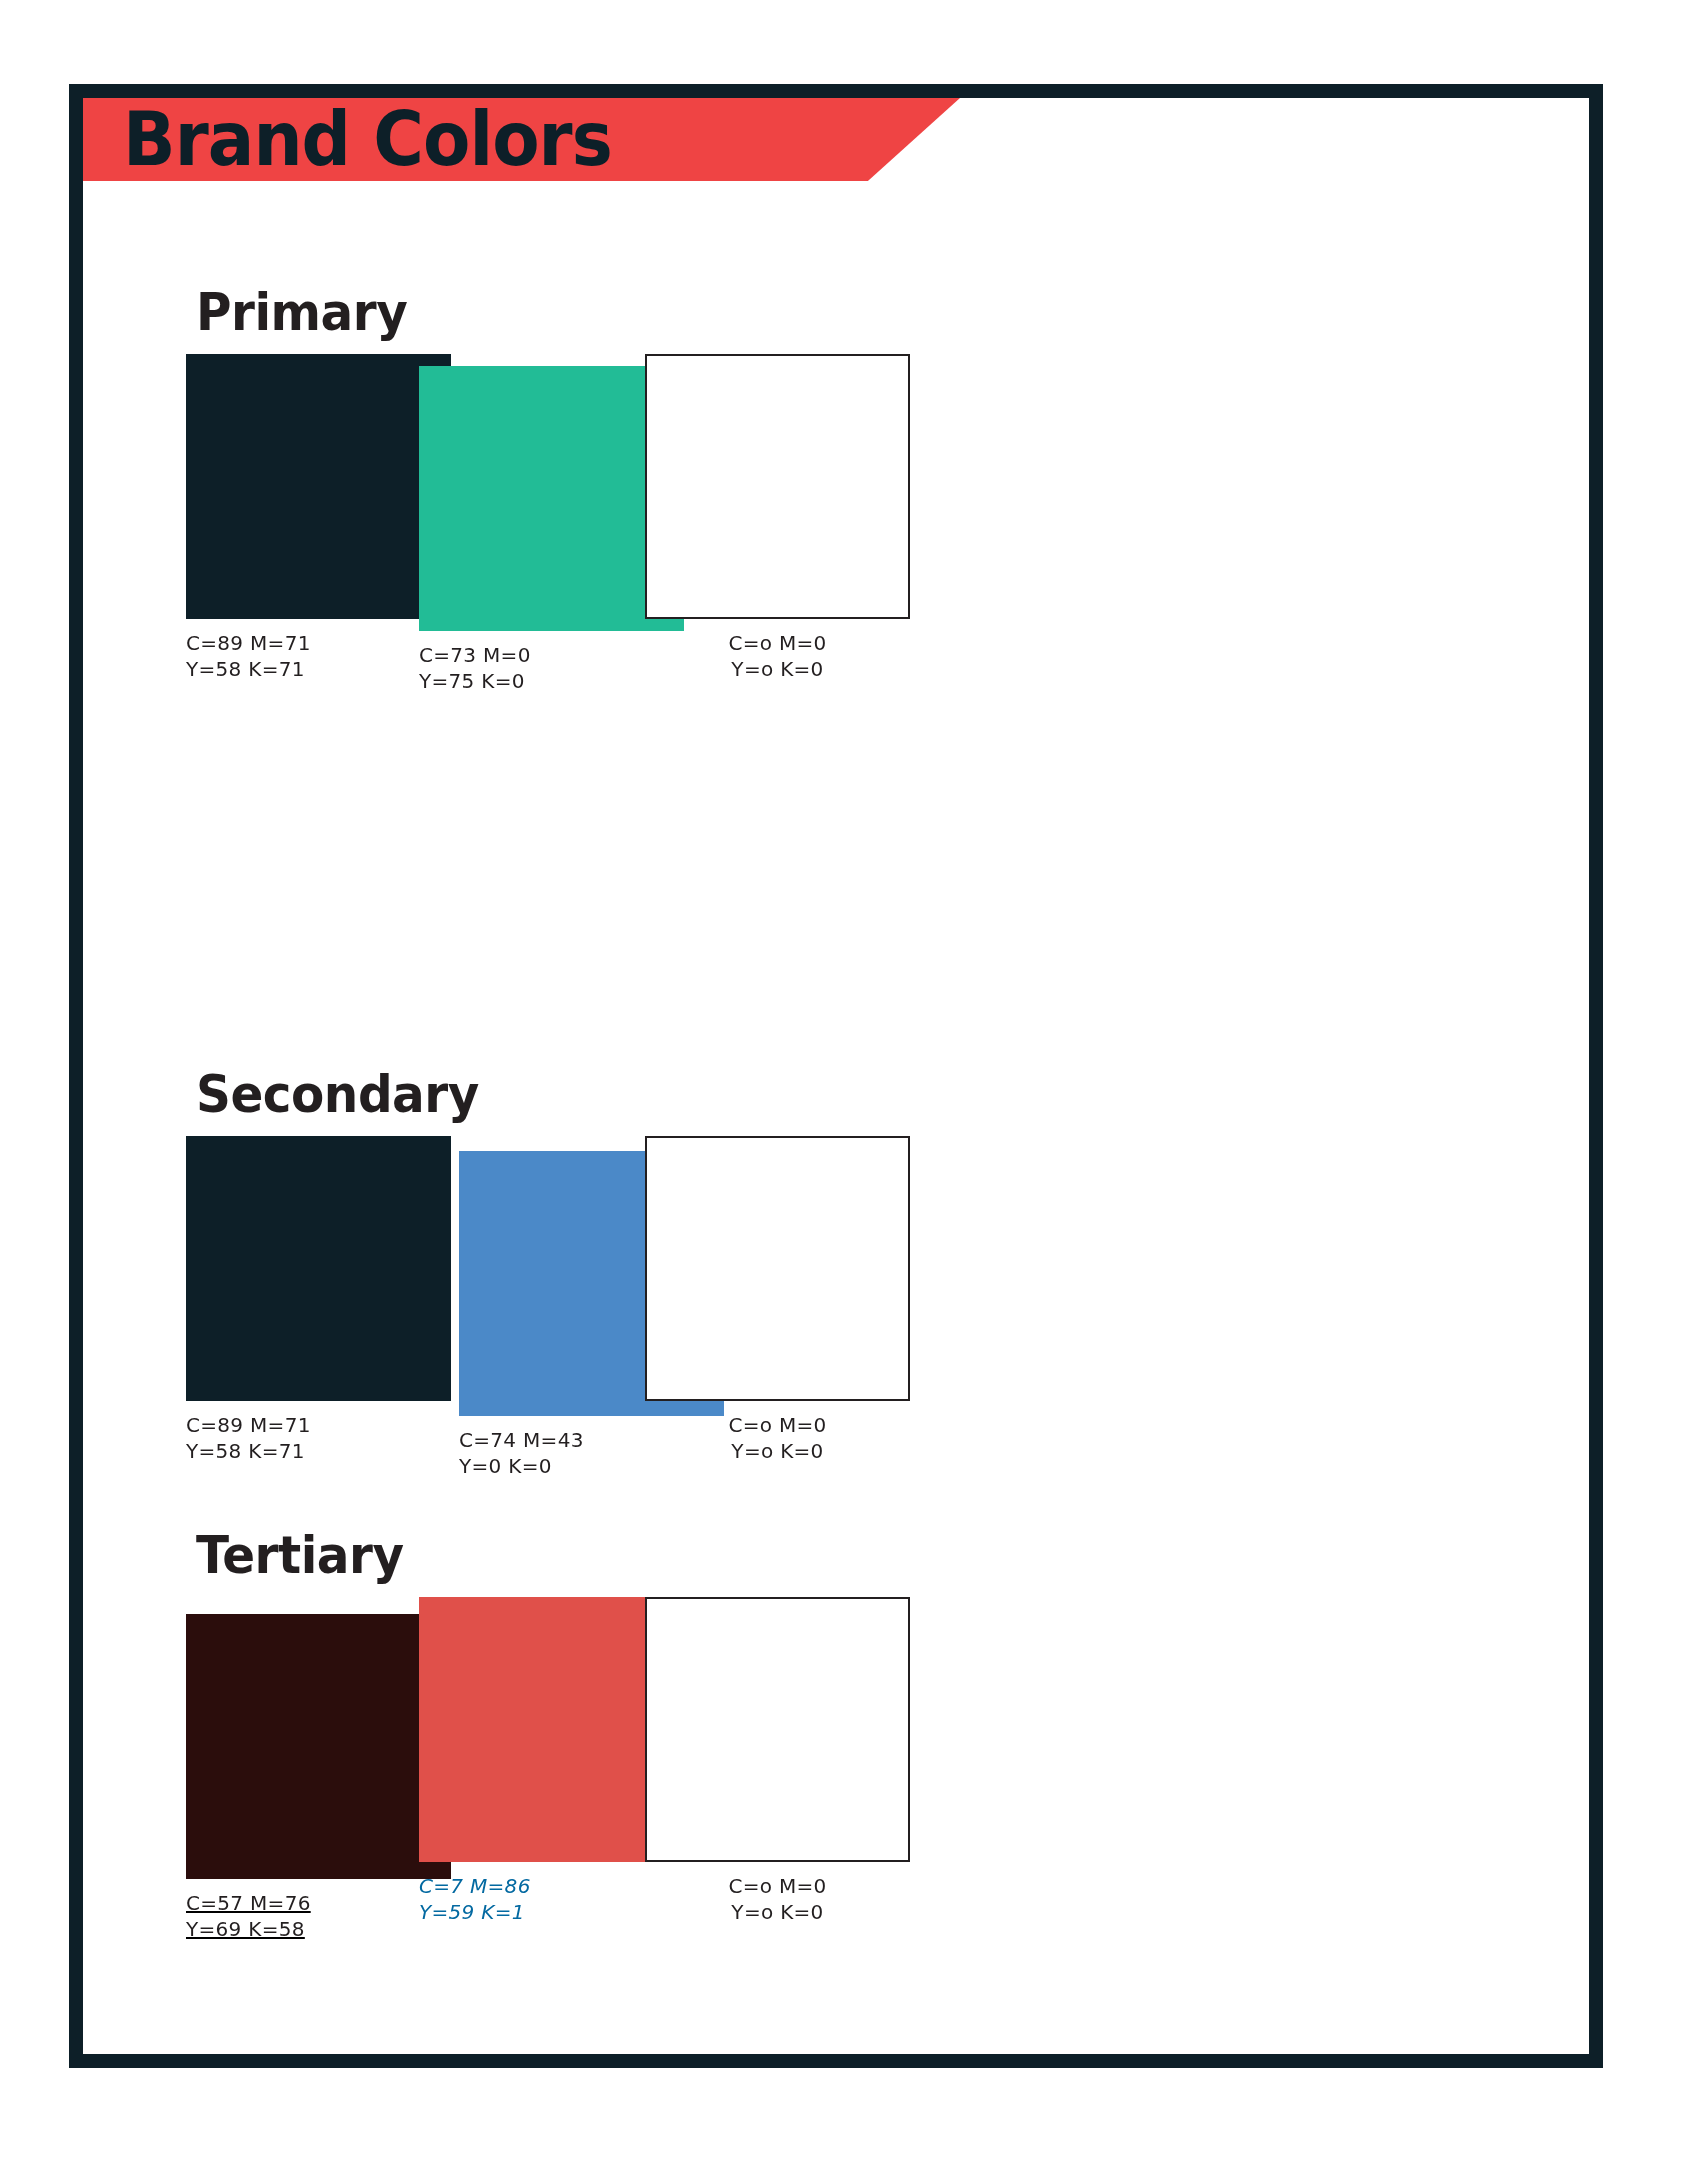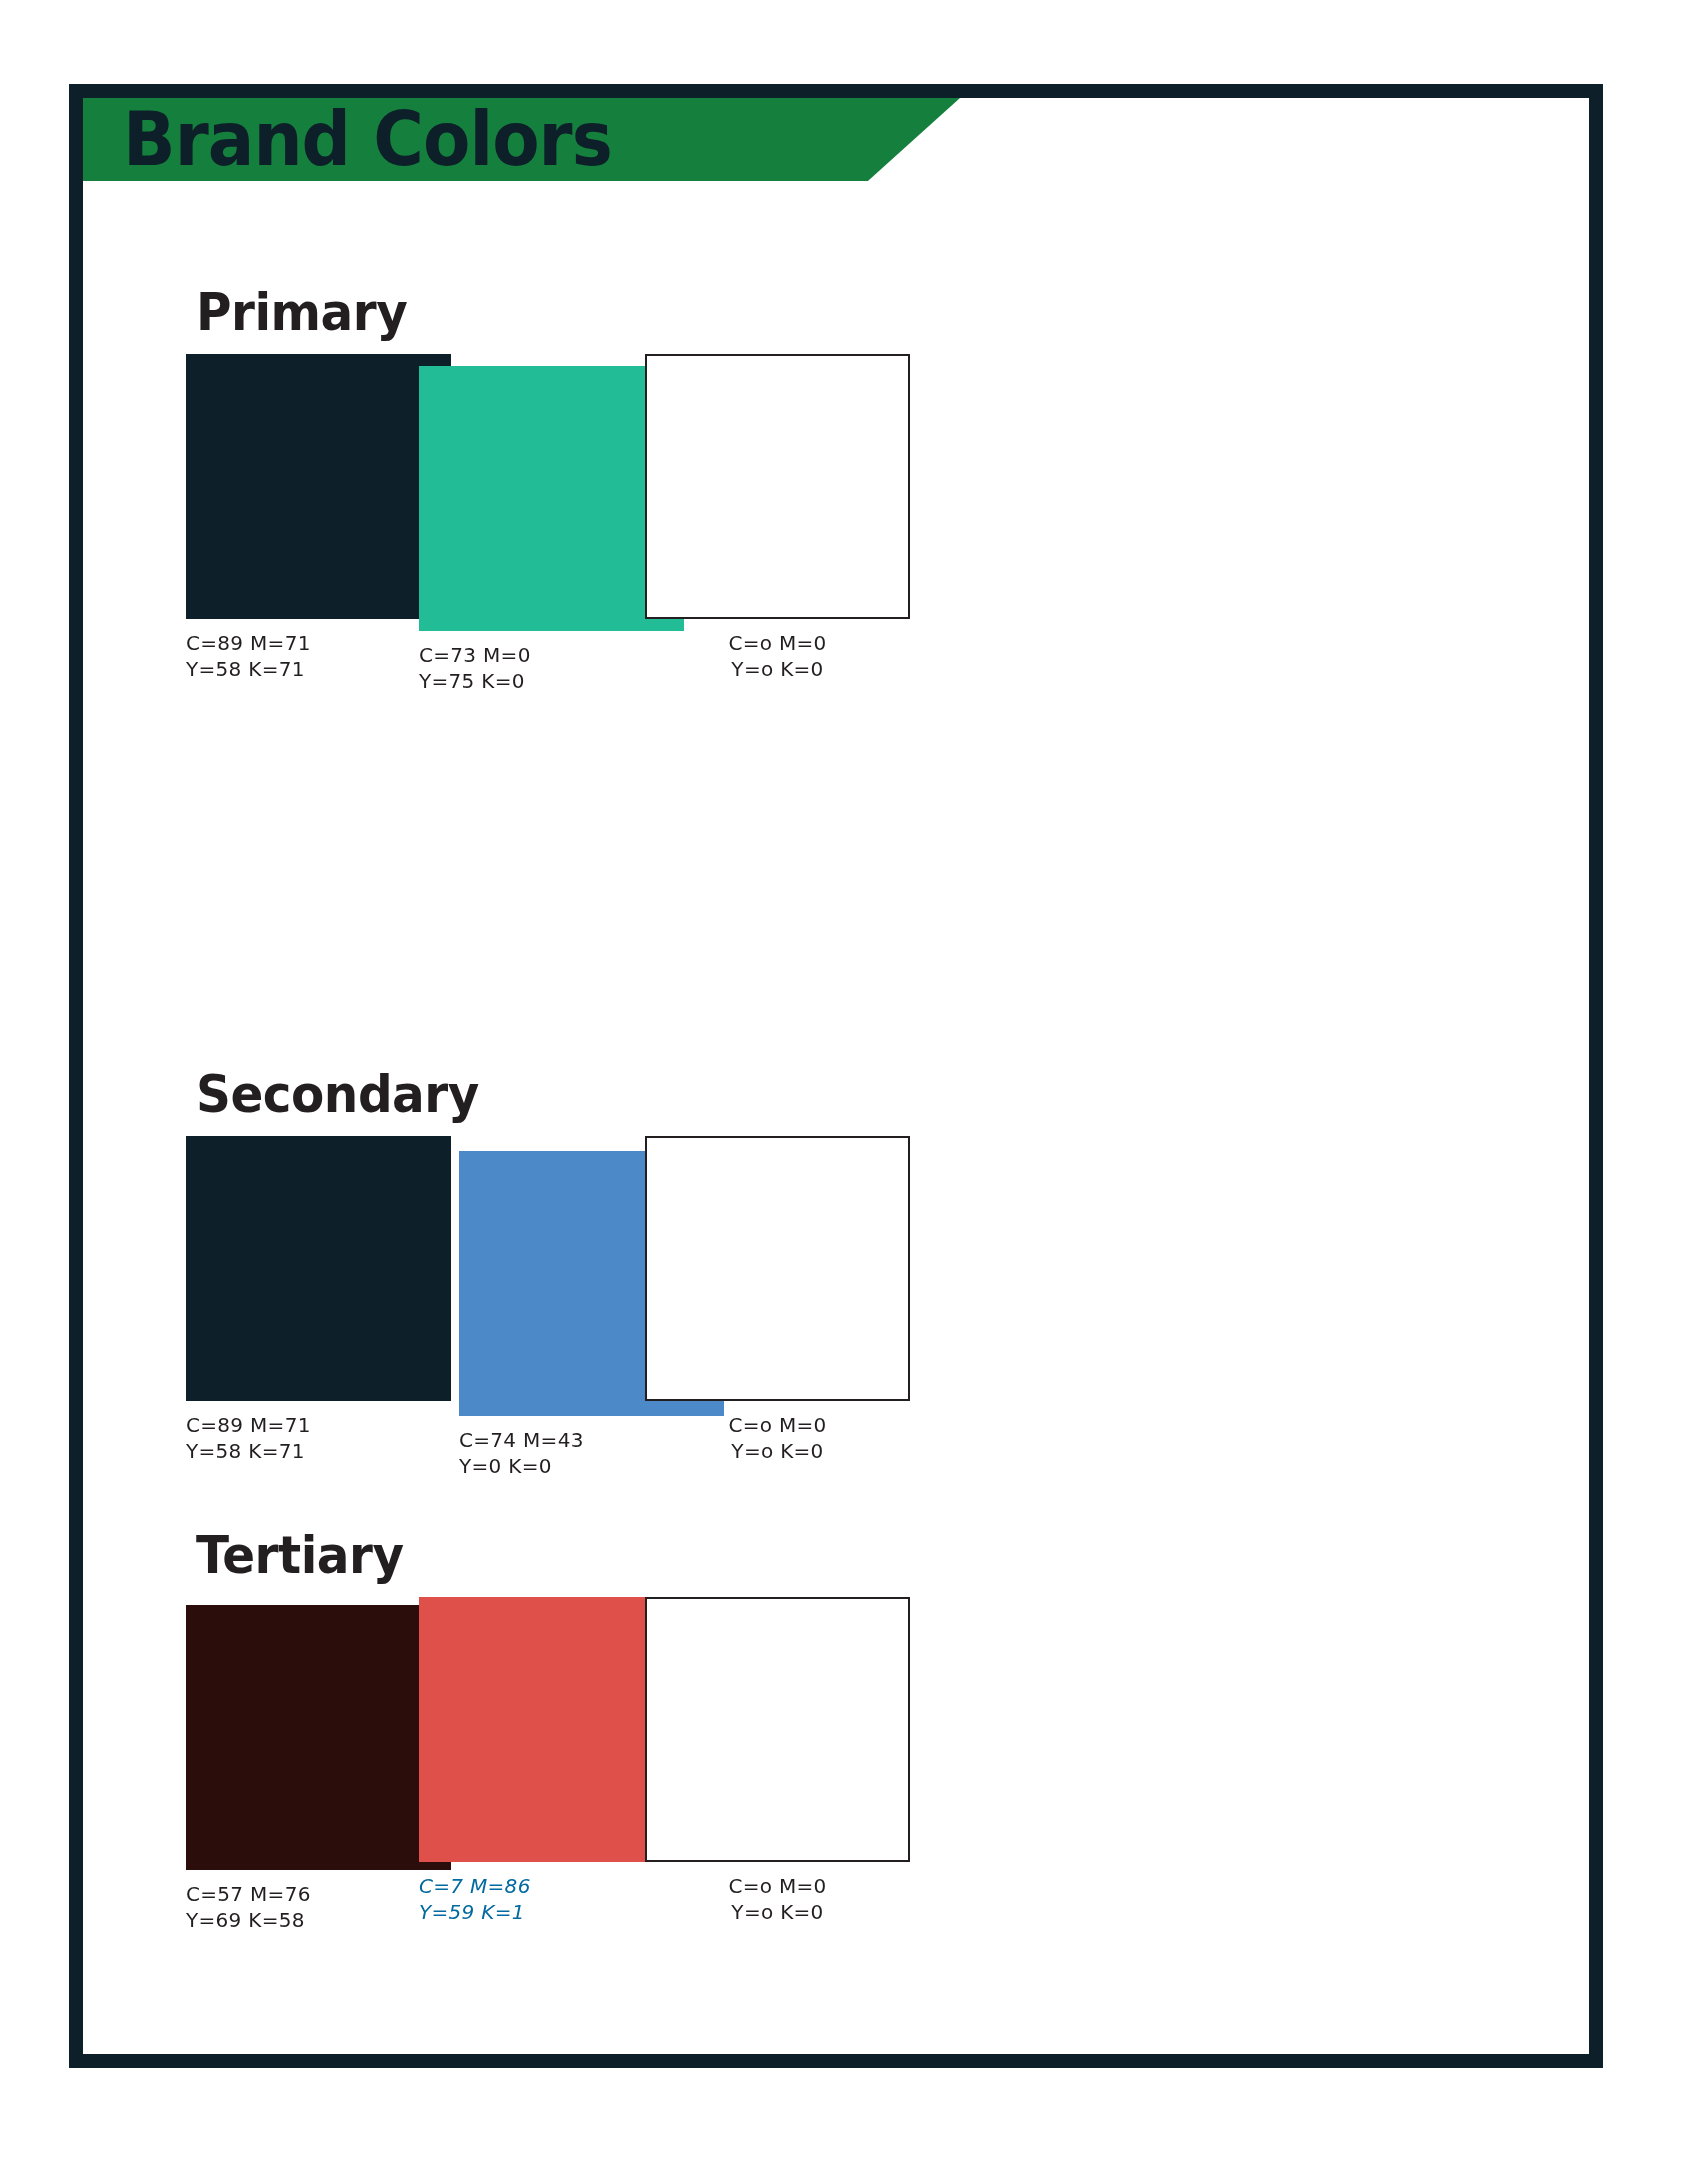--- a/index.html
+++ b/index.html
@@ -97,21 +97,21 @@
     margin-top: 12px;
     white-space: pre-line;
   }
   .swatch-caption .cap-line { display: block; }
 </style>
 </head>
 <body style="background: rgb(255, 255, 255);">
 
 <div id="page-frame" style="border-color: rgb(13, 31, 40);"></div>
 
-<div id="header-banner" style="background: #15803d;">
+<div id="header-banner" style="background: #ef4444;">
   <div id="header-title" style="color: rgb(13, 31, 40);">Brand Colors</div>
 </div>
 
 <div id="sections-container">
     <div class="section" style="top: 287px;">
       <div class="section-heading" style="color: rgb(35, 31, 32);">Primary</div>
       <div class="swatch-row" style="height: 327px; position: relative;">
         <div class="swatch-item" style="left: 8px; top: 0px;">
           <div class="swatch-box" style="background: rgb(13, 31, 40); width: 265px; height: 265px;"></div>
           <div class="swatch-caption" style="color: rgb(35, 31, 32);"><span class="cap-line">C=89 M=71</span><span class="cap-line">Y=58 K=71</span></div>
@@ -139,21 +139,21 @@
         </div>
         <div class="swatch-item" style="left: 467px; top: 0px;">
           <div class="swatch-box outlined" style="width: 265px; height: 265px;"></div>
           <div class="swatch-caption" style="color: rgb(35, 31, 32);"><span class="cap-line">C=o M=0</span><span class="cap-line">Y=o K=0</span></div>
         </div>
       </div>
     </div>
     <div class="section" style="top: 1530px;">
       <div class="section-heading" style="color: rgb(35, 31, 32);">Tertiary</div>
       <div class="swatch-row" style="height: 327px; position: relative;">
-        <div class="swatch-item" style="left: 8px; top: 8px;">
+        <div class="swatch-item" style="left: 8px; top: 17px; text-decoration: underline;">
           <div class="swatch-box" style="background: rgb(43, 13, 12); width: 265px; height: 265px;"></div>
           <div class="swatch-caption" style="color: rgb(35, 31, 32);"><span class="cap-line">C=57 M=76</span><span class="cap-line">Y=69 K=58</span></div>
         </div>
         <div class="swatch-item" style="left: 241px; top: 0px;">
           <div class="swatch-box" style="background: rgb(224, 80, 74); width: 265px; height: 265px;"></div>
           <div class="swatch-caption" style="color: #0369a1; font-style: italic;"><span class="cap-line">C=7 M=86</span><span class="cap-line">Y=59 K=1</span></div>
         </div>
         <div class="swatch-item" style="left: 467px; top: 0px;">
           <div class="swatch-box outlined" style="width: 265px; height: 265px;"></div>
           <div class="swatch-caption" style="color: rgb(35, 31, 32);"><span class="cap-line">C=o M=0</span><span class="cap-line">Y=o K=0</span></div>

